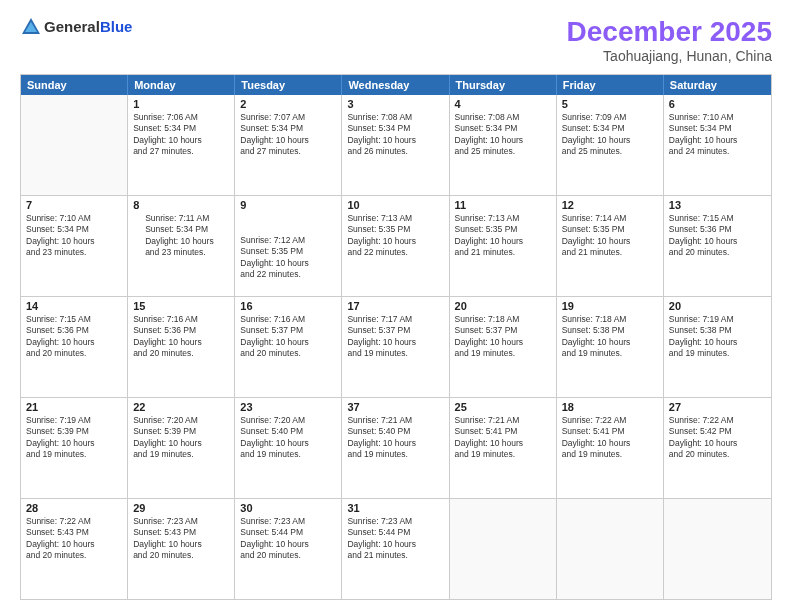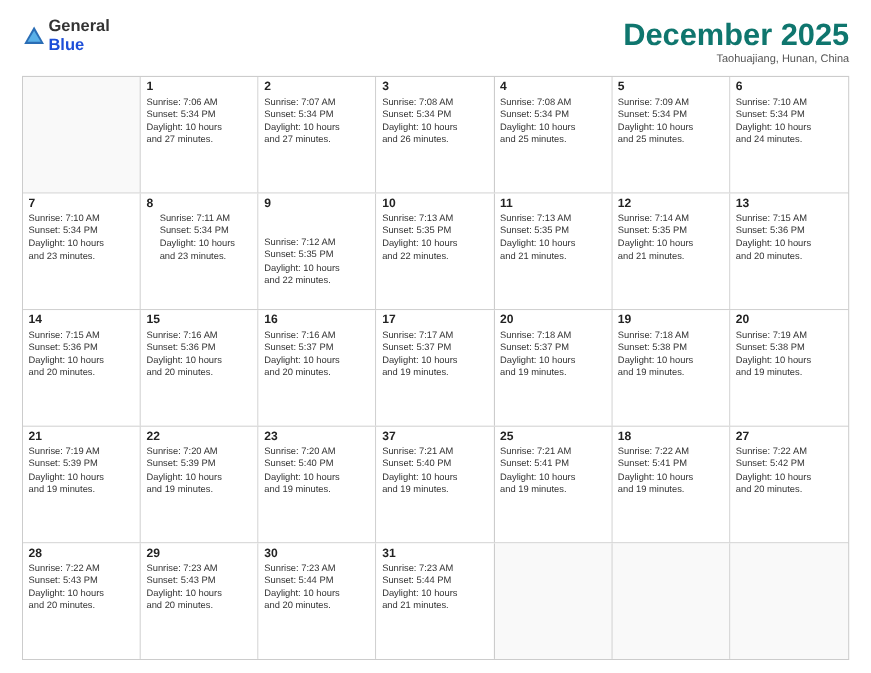--- a/index.html
+++ b/index.html
@@ -22,21 +22,20 @@
       justify-content: space-between;
       align-items: flex-start;
       margin-bottom: 10px;
     }
     .logo {
       display: flex;
       align-items: center;
     }
     .logo-text {
       display: flex;
-      flex-direction: column;
       line-height: 1.1;
     }
     .logo-general {
       font-size: 15px;
       font-weight: bold;
       color: #333;
     }
     .logo-blue {
       font-size: 15px;
       font-weight: bold;
@@ -46,24 +45,24 @@
       width: 22px;
       height: 22px;
       margin-right: 2px;
     }
     .title-block {
       text-align: right;
     }
     .month-title {
       font-size: 28px;
       font-weight: bold;
-      color: #0f766e;
+      color: #8b5cf6;
     }
     .location {
-      font-size: 10px;
+      font-size: 14px;
       color: #555;
     }
     .calendar {
       flex: 1;
       display: flex;
       flex-direction: column;
       border: 1px solid #ccc;
     }
     .cal-header {
       display: grid;
@@ -130,20 +129,29 @@
         <span class="logo-blue">Blue</span>
       </div>
     </div>
     <div class="title-block">
       <div class="month-title">December 2025</div>
       <div class="location">Taohuajiang, Hunan, China</div>
     </div>
   </div>
 
   <div class="calendar">
+    <div class="cal-header" id="cal-header">
+        <div class="cal-header-cell">Sunday</div>
+        <div class="cal-header-cell">Monday</div>
+        <div class="cal-header-cell">Tuesday</div>
+        <div class="cal-header-cell">Wednesday</div>
+        <div class="cal-header-cell">Thursday</div>
+        <div class="cal-header-cell">Friday</div>
+        <div class="cal-header-cell">Saturday</div>
+      </div>
     <div class="cal-body" id="cal-body">
         <div class="cal-row">
           <div class="cal-cell empty"></div>
           <div class="cal-cell">
             <span class="day-num">1</span>
             <div class="cell-info" style="white-space: pre-line;">Sunrise: 7:06 AM
 Sunset: 5:34 PM
 Daylight: 10 hours
 and 27 minutes.</div>
           </div>

